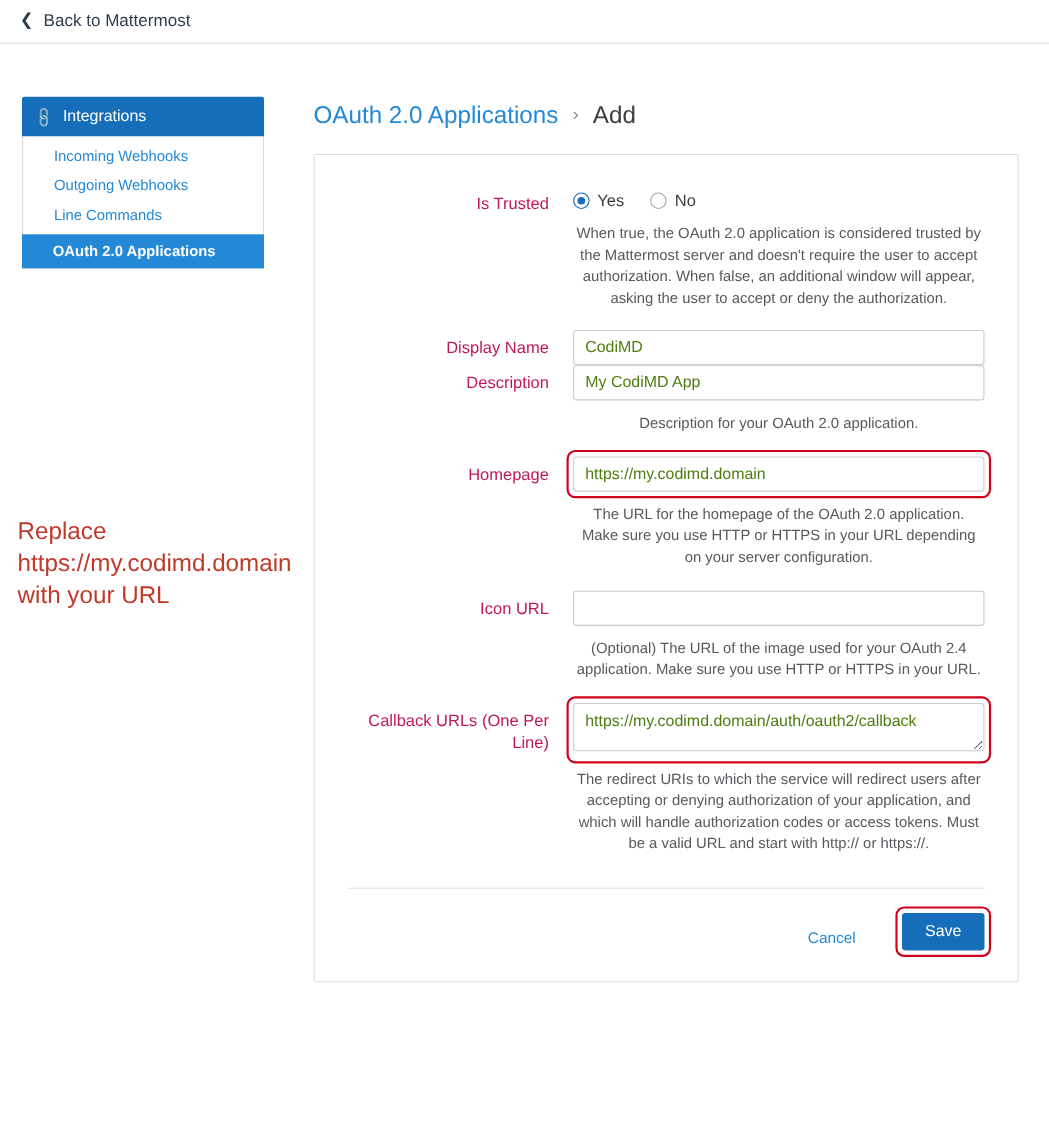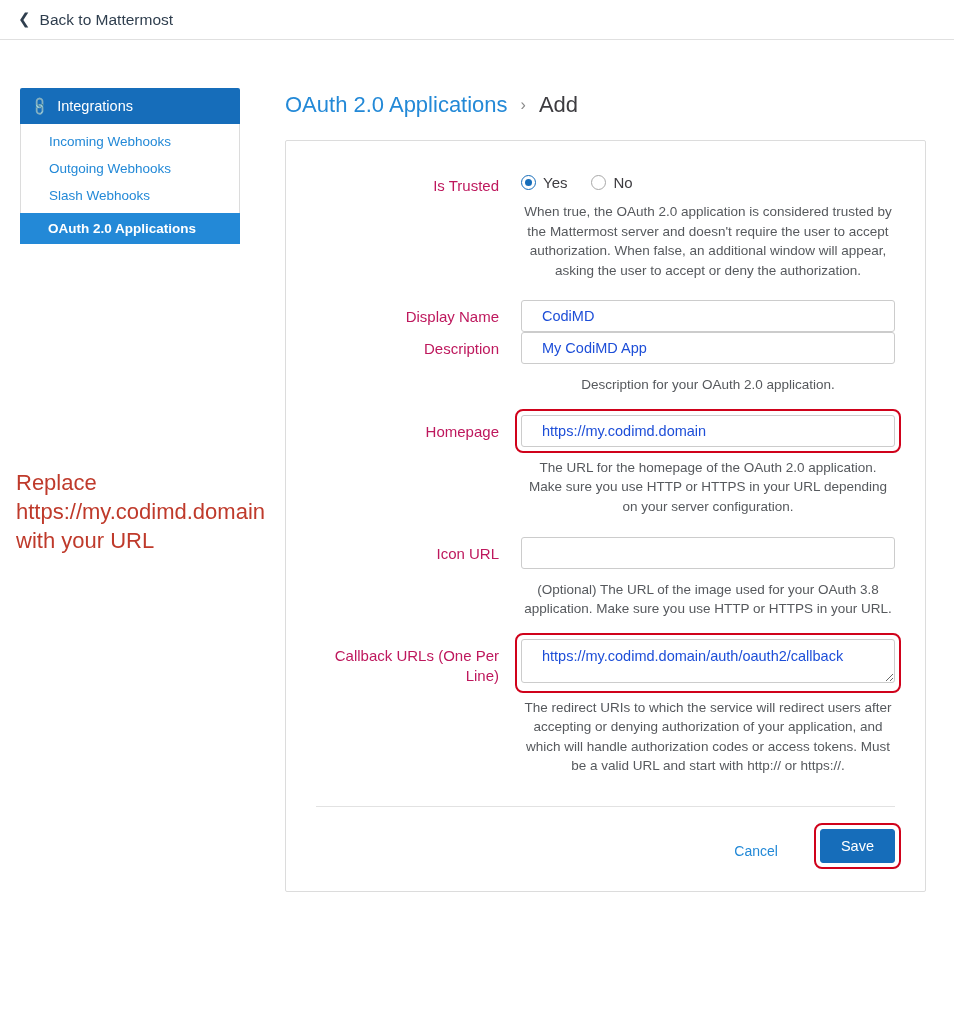--- a/index.html
+++ b/index.html
@@ -149,24 +149,24 @@
     margin: 11px 2px 20px 2px;
     max-width: 385px;
     text-align: center;
   }
 
   input.txt, textarea.txt {
     width: 100%;
     height: 32px;
     border: 1px solid #cccccc;
     border-radius: 3px;
-    padding: 5px 20px;
+    padding: 5px 10px;
     font-size: 14.5px;
     font-family: "Liberation Sans", sans-serif;
-    color: #1d4ed8;
+    color: #4d7c0f;
     background: #fff;
     outline: none;
   }
   textarea.txt {
     height: 44px;
     resize: vertical;
     overflow: hidden;
     padding-top: 7px;
     line-height: 1.3;
   }
@@ -283,21 +283,21 @@
       <span>Integrations</span>
     </div>
     <div class="side-list">
       <div class="side-item">
         <span>Incoming Webhooks</span>
       </div>
       <div class="side-item">
         <span>Outgoing Webhooks</span>
       </div>
       <div class="side-item">
-        <span>Slash Webhooks</span>
+        <span>Line Commands</span>
       </div>
       <div class="side-item active">
         <span>OAuth 2.0 Applications</span>
       </div>
     </div>
   </div>
 
   <div class="main">
 
     <div class="breadcrumb">
@@ -347,21 +347,21 @@
             <input class="txt" type="text" value="https://my.codimd.domain" style="">
           </div>
           <div class="help">The URL for the homepage of the OAuth 2.0 application. Make sure you use HTTP or HTTPS in your URL depending on your server configuration.</div>
         </div>
       </div>
 
       <div class="form-row">
         <div class="form-label">Icon URL</div>
         <div class="form-control">
           <input class="txt" type="text" value="" style="">
-          <div class="help">(Optional) The URL of the image used for your OAuth 3.8 application. Make sure you use HTTP or HTTPS in your URL.</div>
+          <div class="help">(Optional) The URL of the image used for your OAuth 2.4 application. Make sure you use HTTP or HTTPS in your URL.</div>
         </div>
       </div>
 
       <div class="form-row">
         <div class="form-label">Callback URLs (One Per Line)</div>
         <div class="form-control">
           <div class="highlight">
             <textarea class="txt" rows="1" style="">https://my.codimd.domain/auth/oauth2/callback</textarea>
           </div>
           <div class="help">The redirect URIs to which the service will redirect users after accepting or denying authorization of your application, and which will handle authorization codes or access tokens. Must be a valid URL and start with http:// or https://.</div>

